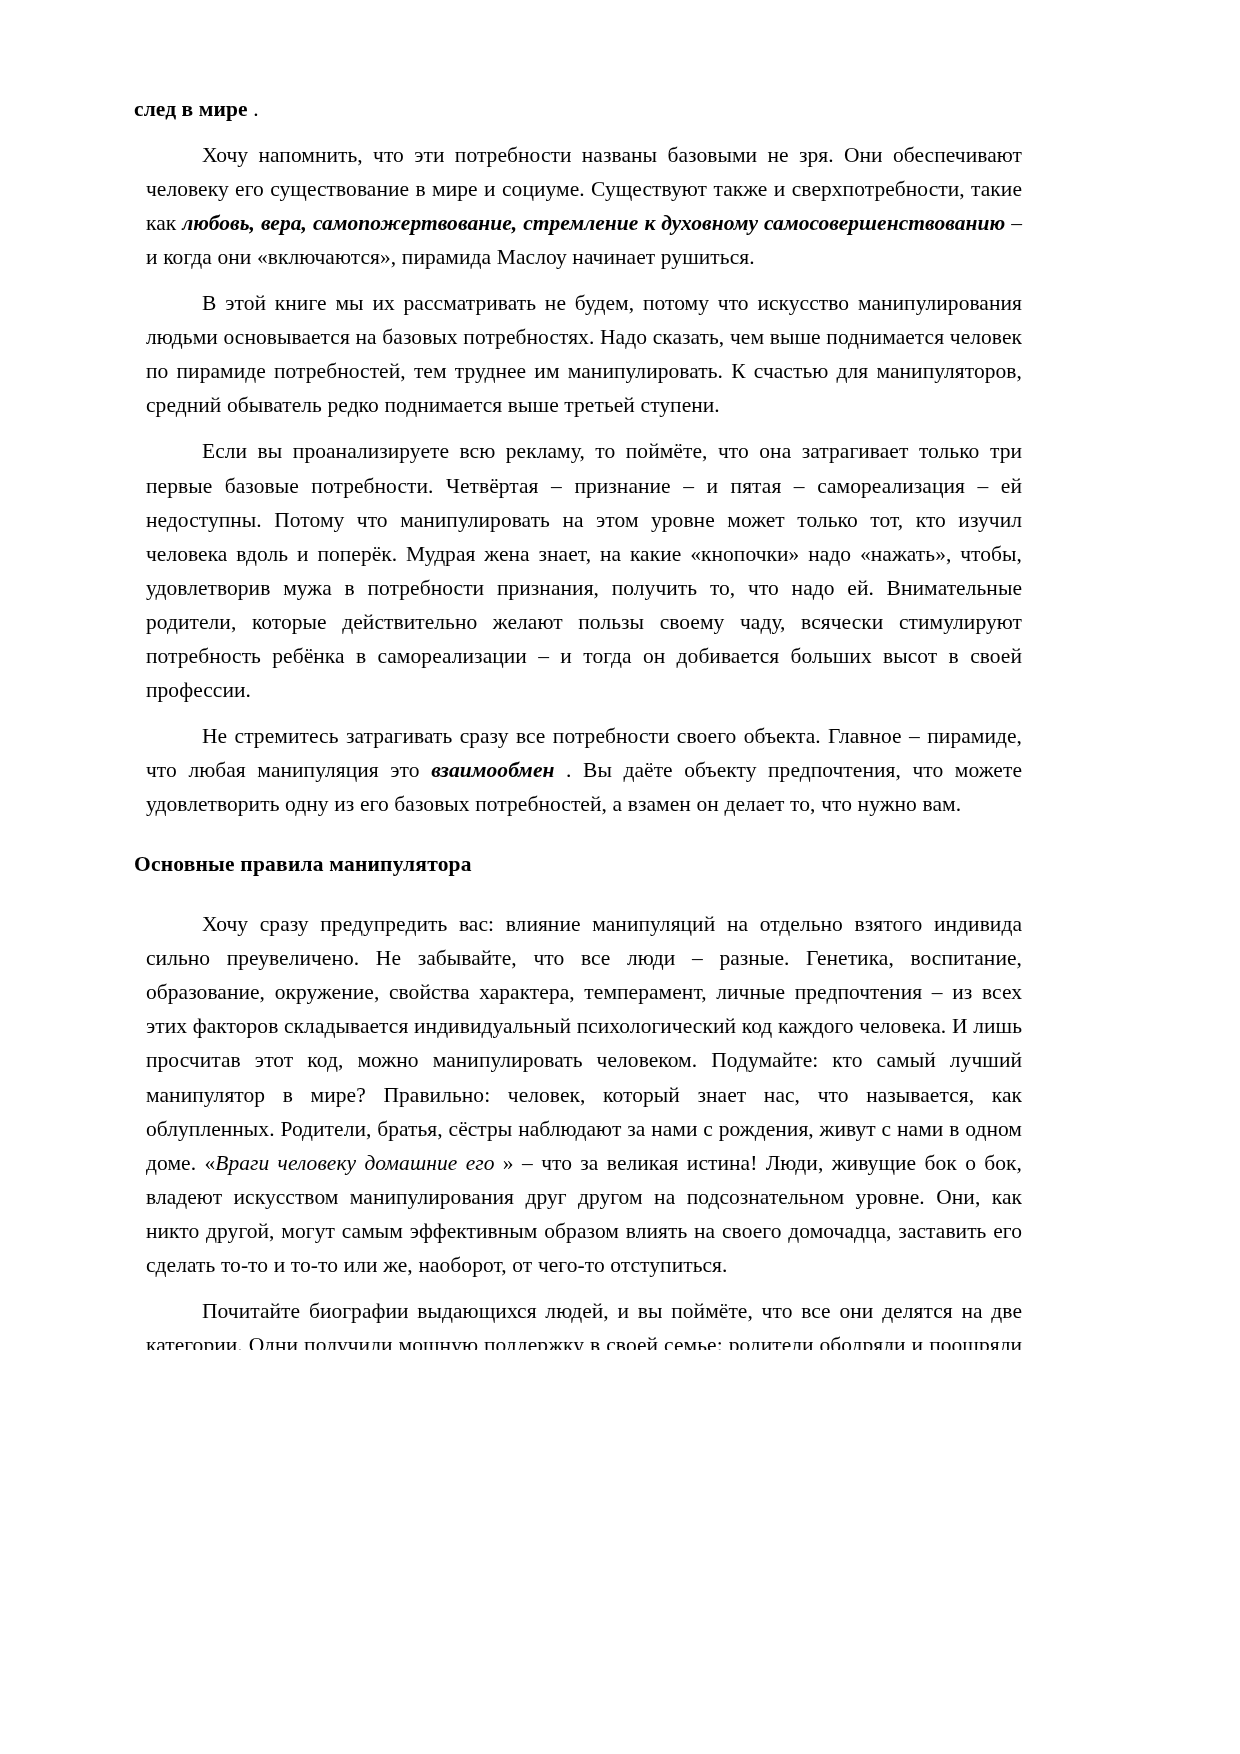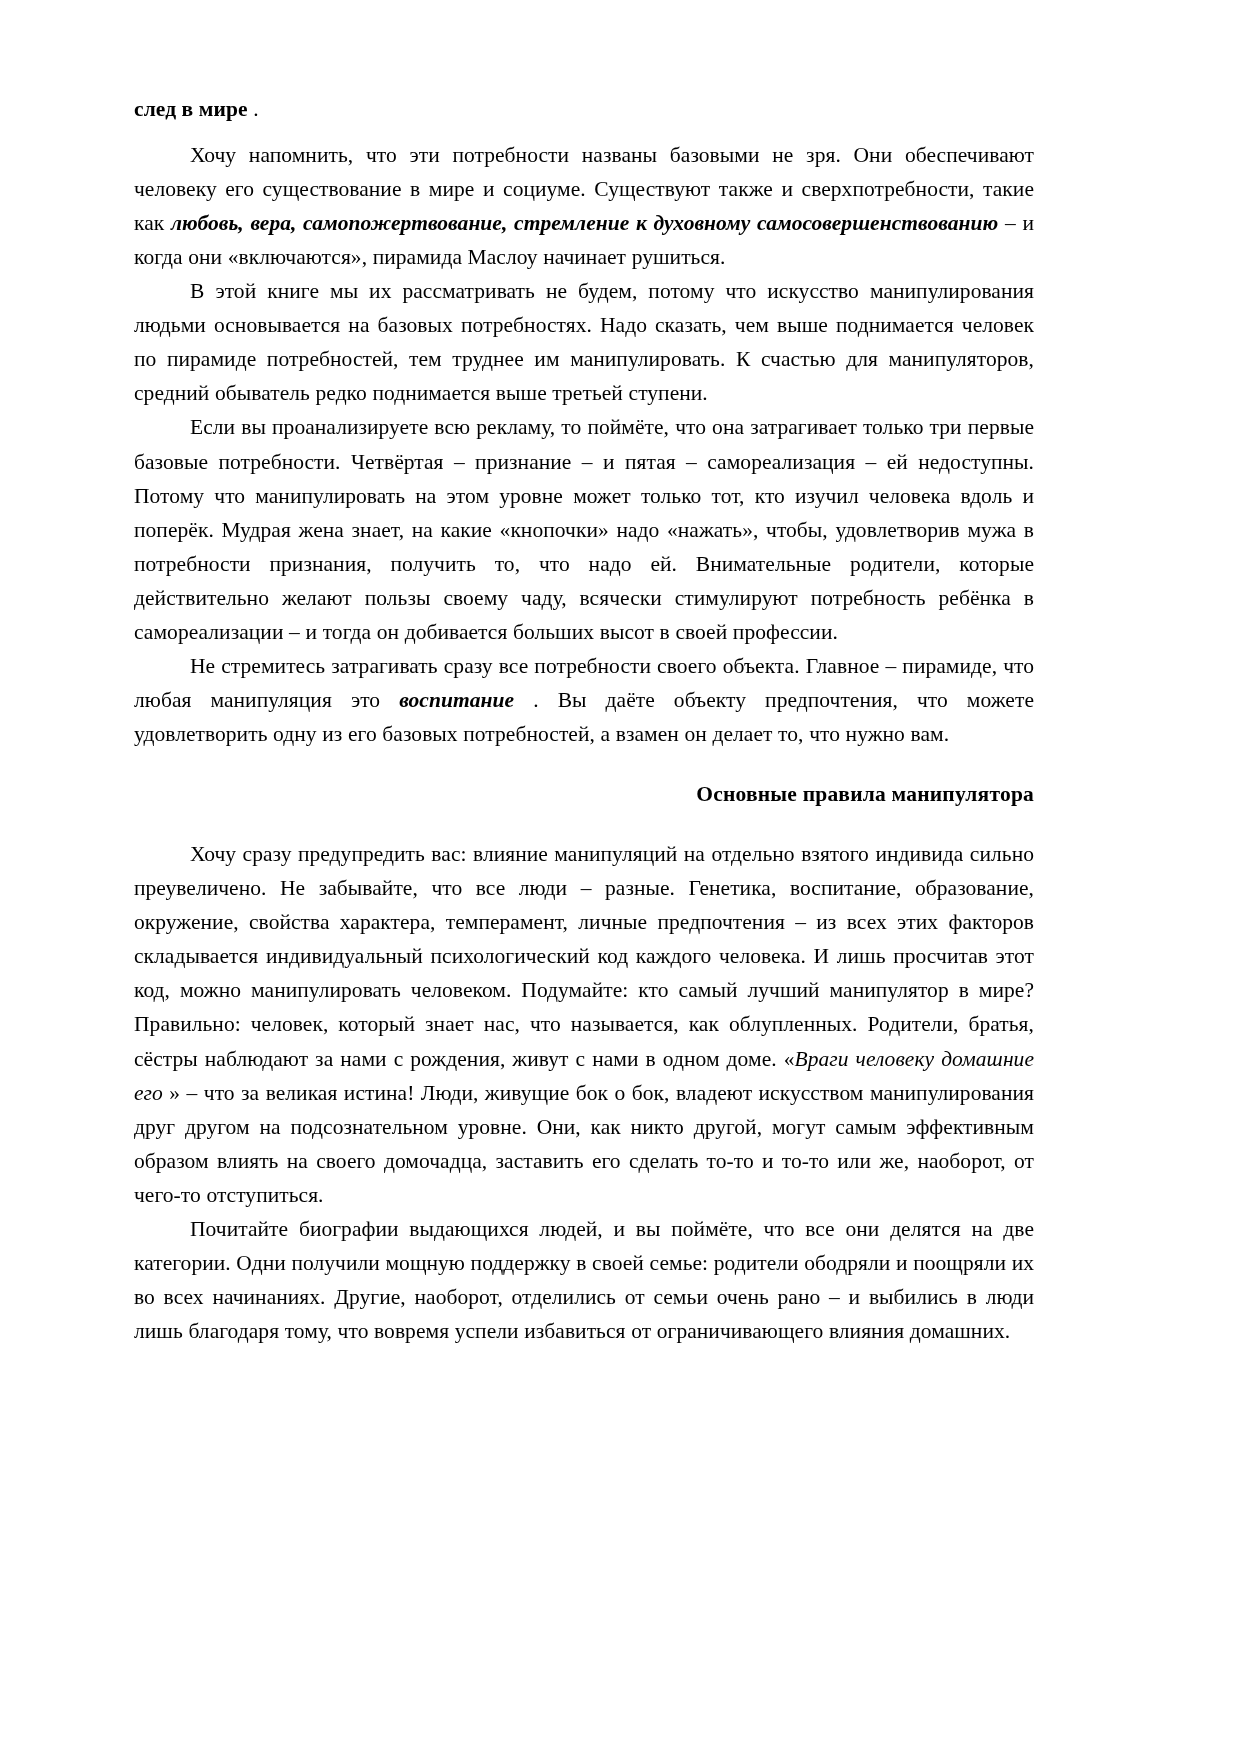--- a/index.html
+++ b/index.html
@@ -31,21 +31,21 @@
     margin: 0 0 14px 0;
     text-align: left;
     letter-spacing: 0.1px;
   }
   .runin .b {
     font-weight: bold;
   }
   p.body-par {
     font-size: 21.5px;
     line-height: 1.585;
-    margin: 0;
+    margin: 12px;
     text-align: justify;
     text-justify: inter-word;
     text-indent: 56px;
     letter-spacing: 0.05px;
     word-spacing: 0.2px;
     hyphens: none;
   }
   p.body-par + p.body-par {
     margin-top: 0;
   }
@@ -53,21 +53,21 @@
     font-weight: bold;
     font-style: italic;
   }
   .it {
     font-style: italic;
   }
   h2.section-heading {
     font-size: 21.5px;
     line-height: 1.585;
     font-weight: bold;
-    text-align: right;
+    text-align: left;
     margin: 26px 0 26px 0;
     text-indent: 0;
     letter-spacing: 0.2px;
   }
 </style>
 </head>
 <body>
 
 <div class="page">
   <div class="content">
@@ -82,21 +82,21 @@
 
     <p class="body-par">
       <span>В этой книге мы их рассматривать не будем, потому что искусство манипулирования людьми основывается на базовых потребностях. Надо сказать, чем выше поднимается человек по пирамиде потребностей, тем труднее им манипулировать. К счастью для манипуляторов, средний обыватель редко поднимается выше третьей ступени.</span>
     </p>
 
     <p class="body-par">
       <span>Если вы проанализируете всю рекламу, то поймёте, что она затрагивает только три первые базовые потребности. Четвёртая – признание – и пятая – самореализация – ей недоступны. Потому что манипулировать на этом уровне может только тот, кто изучил человека вдоль и поперёк. Мудрая жена знает, на какие «кнопочки» надо «нажать», чтобы, удовлетворив мужа в потребности признания, получить то, что надо ей. Внимательные родители, которые действительно желают пользы своему чаду, всячески стимулируют потребность ребёнка в самореализации – и тогда он добивается больших высот в своей профессии.</span>
     </p>
 
     <p class="body-par">
-      <span>Не стремитесь затрагивать сразу все потребности своего объекта. Главное – пирамиде, что любая манипуляция это </span><span class="bi">воспитание</span><span>  . Вы даёте объекту предпочтения, что можете удовлетворить одну из его базовых потребностей, а взамен он делает то, что нужно вам.</span>
+      <span>Не стремитесь затрагивать сразу все потребности своего объекта. Главное – пирамиде, что любая манипуляция это </span><span class="bi">взаимообмен</span><span>  . Вы даёте объекту предпочтения, что можете удовлетворить одну из его базовых потребностей, а взамен он делает то, что нужно вам.</span>
     </p>
 
     <h2 class="section-heading">Основные правила манипулятора</h2>
 
     <p class="body-par">
       <span>Хочу сразу предупредить вас: влияние манипуляций на отдельно взятого индивида сильно преувеличено. Не забывайте, что все люди – разные. Генетика, воспитание, образование, окружение, свойства характера, темперамент, личные предпочтения – из всех этих факторов складывается индивидуальный психологический код каждого человека. И лишь просчитав этот код, можно манипулировать человеком. Подумайте: кто самый лучший манипулятор в мире? Правильно: человек, который знает нас, что называется, как облупленных. Родители, братья, сёстры наблюдают за нами с рождения, живут с нами в одном доме. «</span><span class="it">Враги человеку домашние его</span><span> » – что за великая истина! Люди, живущие бок о бок, владеют искусством манипулирования друг другом на подсознательном уровне. Они, как никто другой, могут самым эффективным образом влиять на своего домочадца, заставить его сделать то-то и то-то или же, наоборот, от чего-то отступиться.</span>
     </p>
 
     <p class="body-par">
       <span>Почитайте биографии выдающихся людей, и вы поймёте, что все они делятся на две категории. Одни получили мощную поддержку в своей семье: родители ободряли и поощряли их во всех начинаниях. Другие, наоборот, отделились от семьи очень рано – и выбились в люди лишь благодаря тому, что вовремя успели избавиться от ограничивающего влияния домашних.</span>

